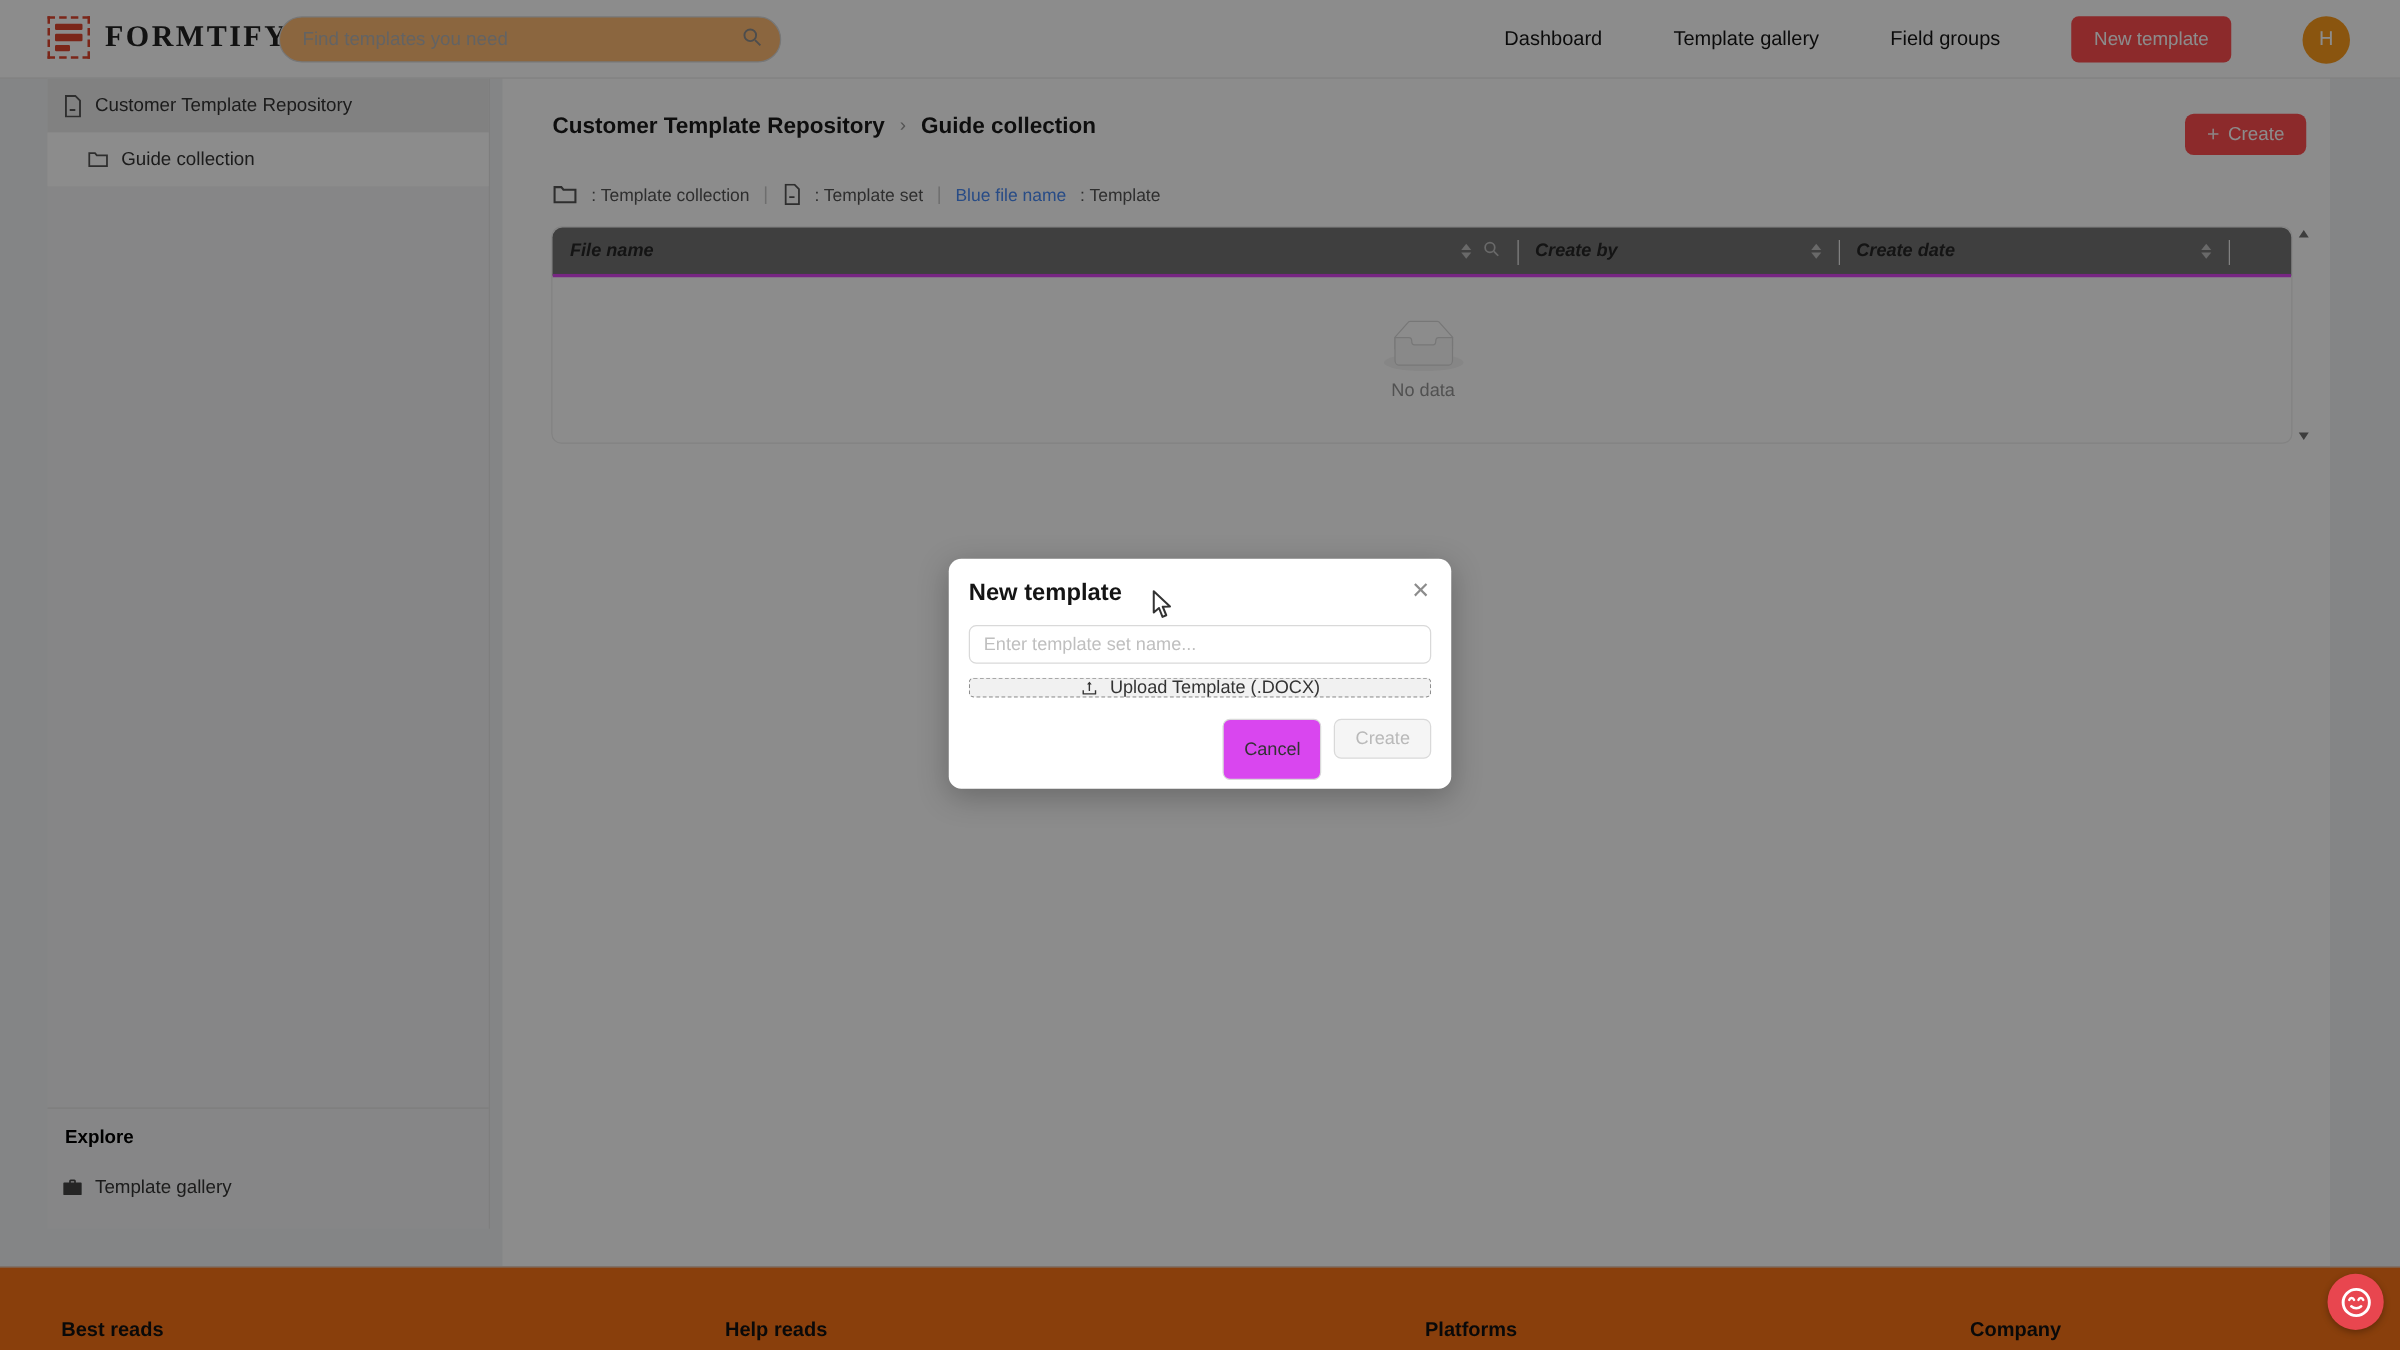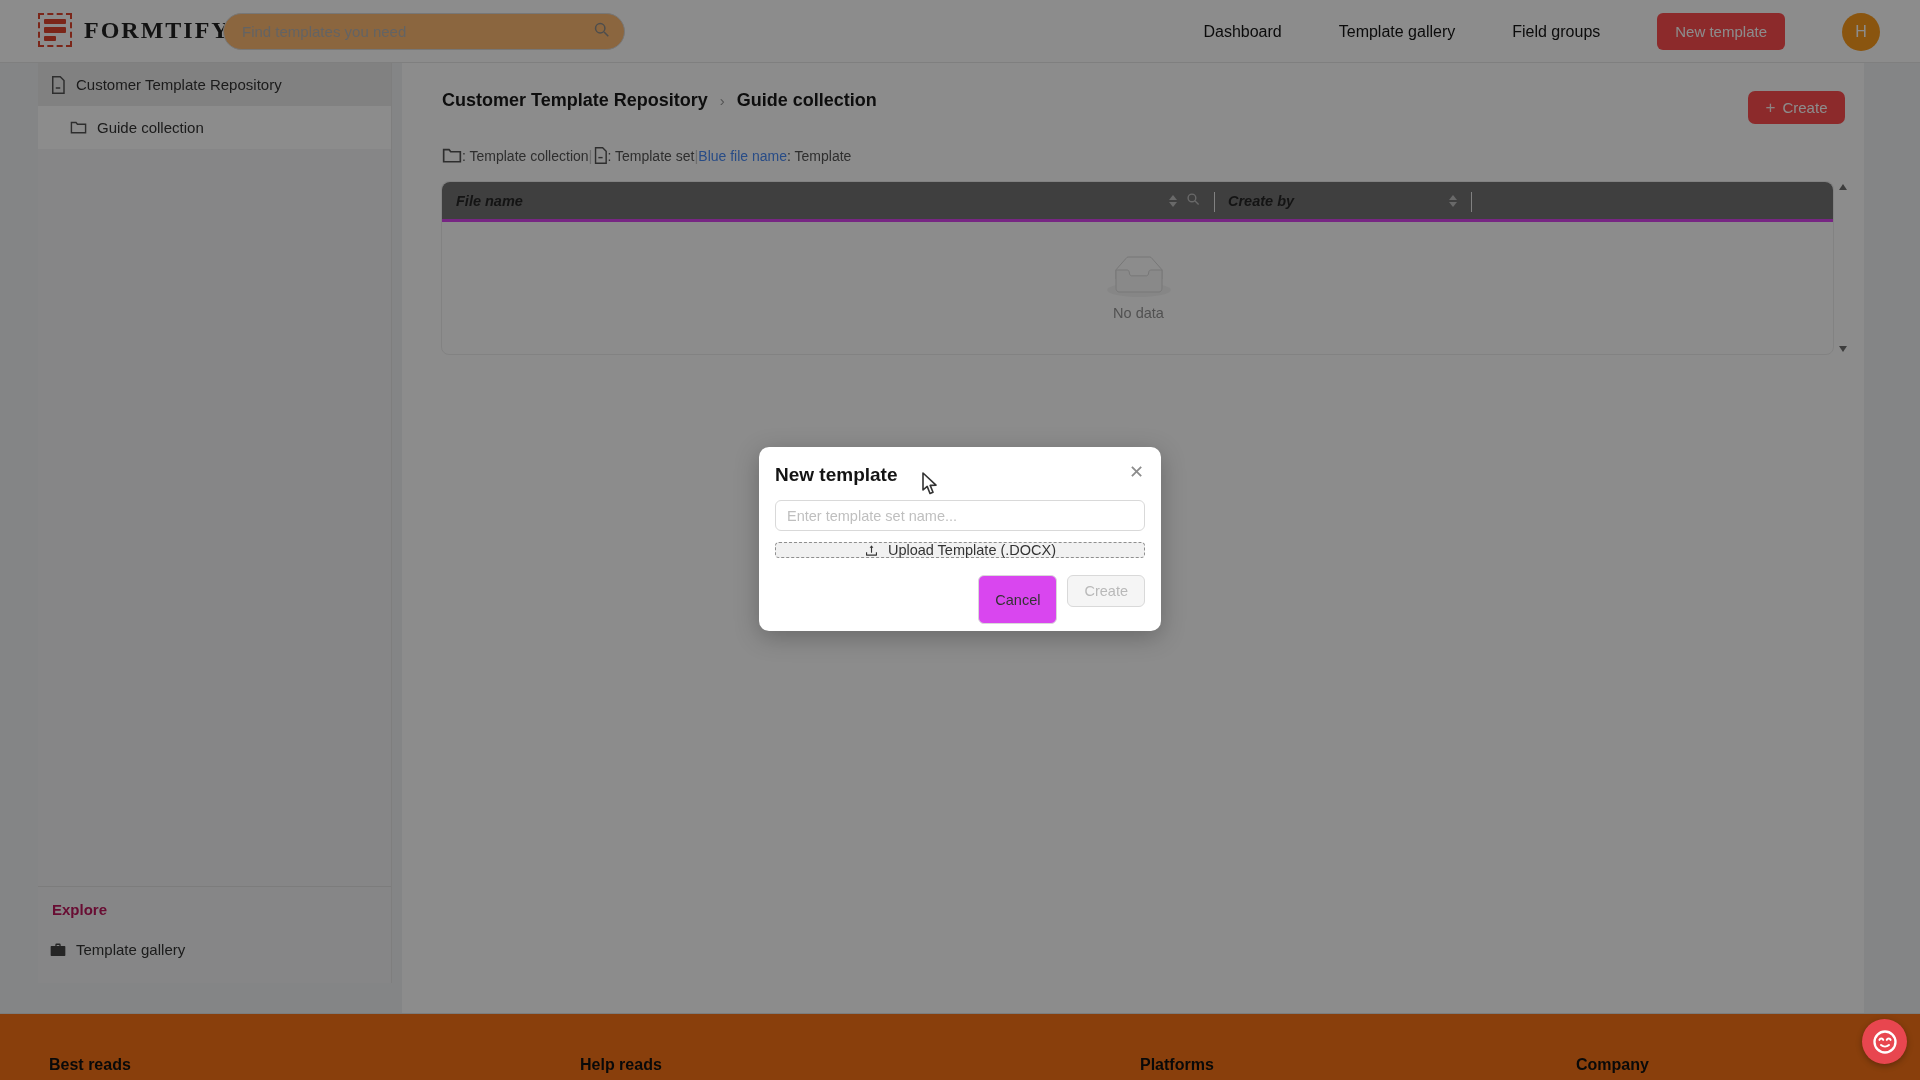--- a/index.html
+++ b/index.html
@@ -32,30 +32,30 @@
 
   
   .sidebar { position:absolute; left:38px; top:63px; width:354px; height:920px; background:#f4f5f6;
              border-right:1px solid #e6e6e6; }
   .side-item { display:flex; align-items:center; gap:10px; height:43px; padding:0 12px; font-size:15px;
                color:#333; cursor:pointer; }
   .side-item.lvl1 { background:#ececec; }
   .side-item.lvl2 { background:#ffffff; padding-left:32px; }
   .side-item svg { flex:none; }
   .explore { position:absolute; left:0; bottom:0; width:100%; border-top:1px solid #e2e2e2; padding:14px 0 12px; }
-  .explore-h { font-size:15px; font-weight:bold; color:#be185d; padding:0 14px 10px; }
+  .explore-h { font-size:15px; font-weight:bold; color:#000000; padding:0 14px 10px; }
 
   
   .mainpanel { position:absolute; left:402px; top:63px; width:1462px; height:950px; background:#fff; }
   .breadcrumb { position:absolute; left:442px; top:90px; display:flex; align-items:center; gap:12px; }
   .crumb { font-size:18px; font-weight:bold; color:#1a1a1a; cursor:pointer; }
   .crumb-sep { color:#999; font-size:15px; }
   .btn-create { position:absolute; left:1748px; top:91px; width:97px; height:33px; border-radius:7px;
                 display:flex; align-items:center; justify-content:center; gap:7px; }
-  .legend { position:absolute; left:442px; top:147px; display:flex; align-items:center; 
+  .legend { position:absolute; left:442px; top:147px; display:flex; align-items:center; gap:11px;
             font-size:14px; color:#555; }
   .legend .vbar { color:#c9c9c9; font-size:15px; }
   .legend .blue { color:#4a8af4; }
 
   
   .tbl { position:absolute; left:441px; top:181px; width:1393px; height:174px;
          border:1px solid #ededed; border-radius:8px; background:#fff; }
   .tbl-head { display:flex; height:40px; background:#737373; border-bottom:3px solid #d946ef;
               border-radius:8px 8px 0 0;font-style:italic; }
   .th { display:flex; align-items:center; padding:0 14px; font-size:14.5px; font-weight:bold; color:#262626;
@@ -210,20 +210,28 @@
       </span>
     </div>
     <div class="th th-w2">
       <span>Create by</span>
       <span class="grow"></span>
       <span class="sorter">
           <i class="car-up"></i>
           <i class="car-dn"></i>
         </span>
     </div>
+    <div class="th th-w3">
+      <span>Create date</span>
+      <span class="grow"></span>
+      <span class="sorter">
+          <i class="car-up"></i>
+          <i class="car-dn"></i>
+        </span>
+    </div>
     <div class="th th-w4"></div>
   </div>
   <div class="empty">
     <svg width="64" height="41" viewBox="0 0 64 41">
       <g transform="translate(0 1)" fill="none" fill-rule="evenodd">
         <ellipse fill="#f5f5f5" cx="32" cy="33" rx="32" ry="7"></ellipse>
         <g fill-rule="nonzero" stroke="#d9d9d9">
           <path d="M55 12.76L44.854 1.258C44.367.474 43.656 0 42.907 0H21.093c-.749 0-1.46.474-1.947 1.257L9 12.761V22h46v-9.24z"></path>
           <path d="M41.613 15.931c0-1.605.994-2.93 2.227-2.931H55v18.137C55 33.26 53.68 35 52.05 35h-40.1C10.32 35 9 33.259 9 31.137V13h11.16c1.233 0 2.227 1.323 2.227 2.928v.022c0 1.605 1.005 2.901 2.237 2.901h14.752c1.232 0 2.237-1.308 2.237-2.913v-.007z" fill="#fafafa"></path>
         </g>

